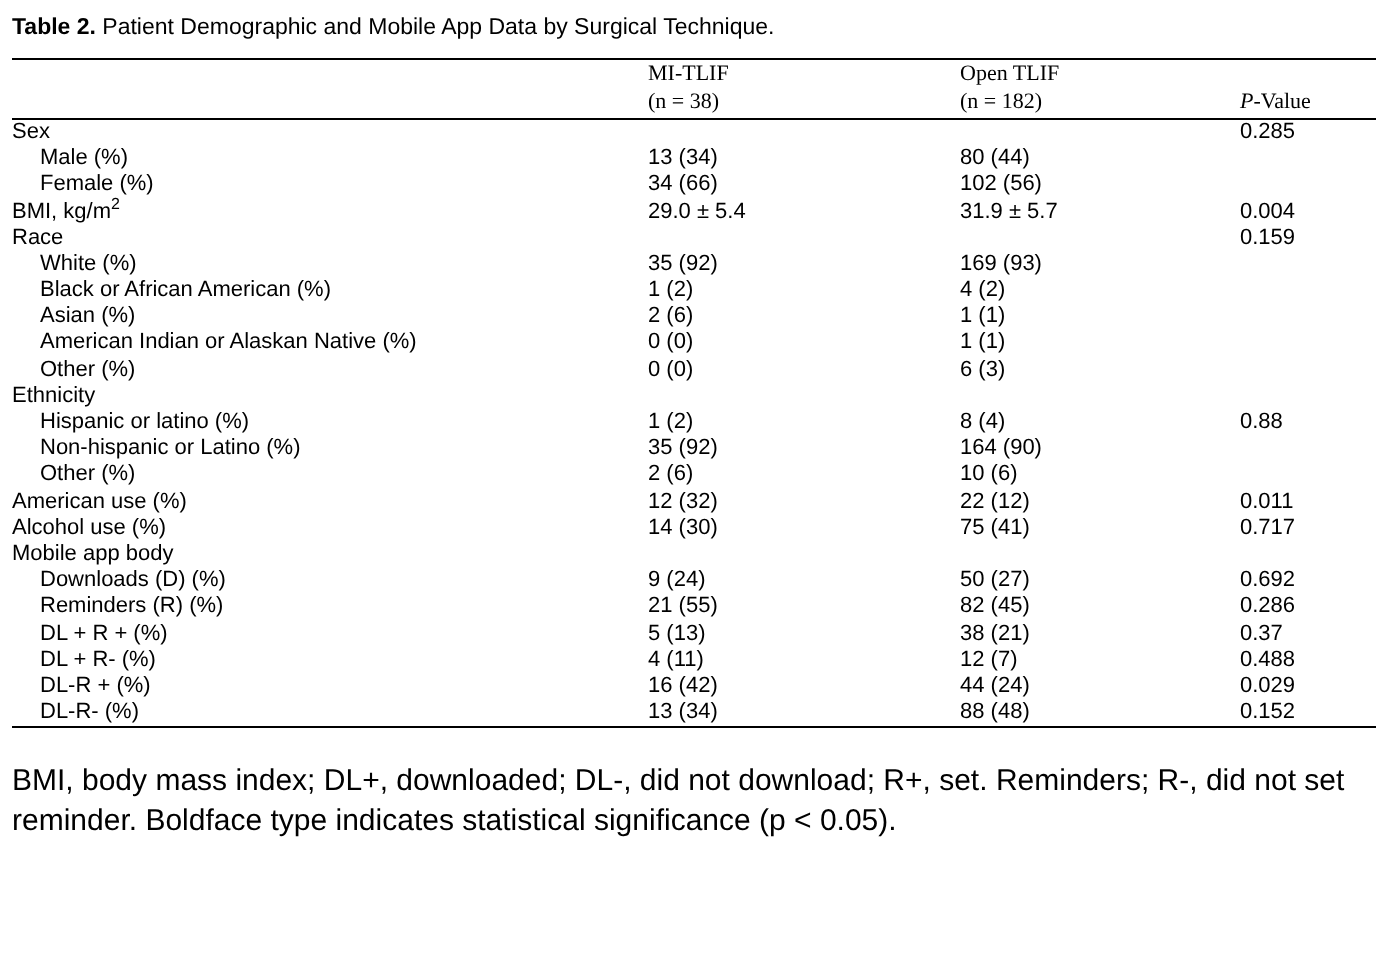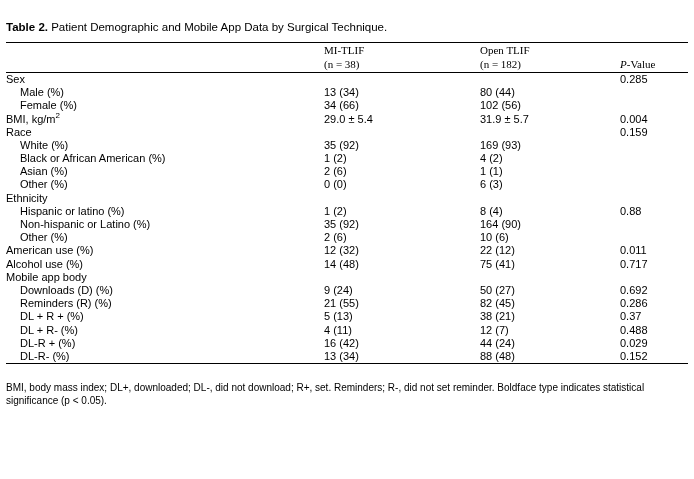--- a/index.html
+++ b/index.html
@@ -17,21 +17,21 @@
   }
   .wrap {
     width: 694px;
     height: 479px;
     box-sizing: border-box;
     padding: 0 6px;
     position: relative;
   }
   .caption {
     font-size: 11.5px;
-    padding: 20px 0 7px 0;
+    padding: 7px 0 7px 0;
     line-height: 1.3;
   }
   .caption .capnum {
     font-weight: bold;
   }
   table.tbl {
     width: 682px;
     border-collapse: collapse;
     table-layout: fixed;
   }
@@ -72,21 +72,21 @@
   }
   .bold { font-weight: bold; margin-left: 44px; }
   .ital { font-style: italic; }
   sup {
     font-size: 8px;
     vertical-align: super;
     line-height: 0;
   }
   .footnote {
     padding-top: 17px;
-    font-size: 10px;
+    font-size: 15px;
     line-height: 1.32;
     color: #000;
   }
 </style>
 </head>
 <body>
 
 <div class="wrap">
 
   <div class="caption">
@@ -159,20 +159,26 @@
           <td>4 (2)</td>
           <td class="num-p"></td>
         </tr>
         <tr>
           <td class="indent">Asian (%)</td>
           <td>2 (6)</td>
           <td>1 (1)</td>
           <td class="num-p"></td>
         </tr>
         <tr>
+          <td class="indent">American Indian or Alaskan Native (%)</td>
+          <td>0 (0)</td>
+          <td>1 (1)</td>
+          <td class="num-p"></td>
+        </tr>
+        <tr>
           <td class="indent">Other (%)</td>
           <td>0 (0)</td>
           <td>6 (3)</td>
           <td class="num-p"></td>
         </tr>
         <tr>
           <td>Ethnicity</td>
           <td></td>
           <td></td>
           <td class="num-p"></td>
@@ -196,21 +202,21 @@
           <td class="num-p"></td>
         </tr>
         <tr>
           <td>American use (%)</td>
           <td>12 (32)</td>
           <td>22 (12)</td>
           <td class="num-p bold">0.011</td>
         </tr>
         <tr>
           <td>Alcohol use (%)</td>
-          <td>14 (48)</td>
+          <td>14 (30)</td>
           <td>75 (41)</td>
           <td class="num-p">0.717</td>
         </tr>
         <tr>
           <td>Mobile app body</td>
           <td></td>
           <td></td>
           <td class="num-p"></td>
         </tr>
         <tr>

